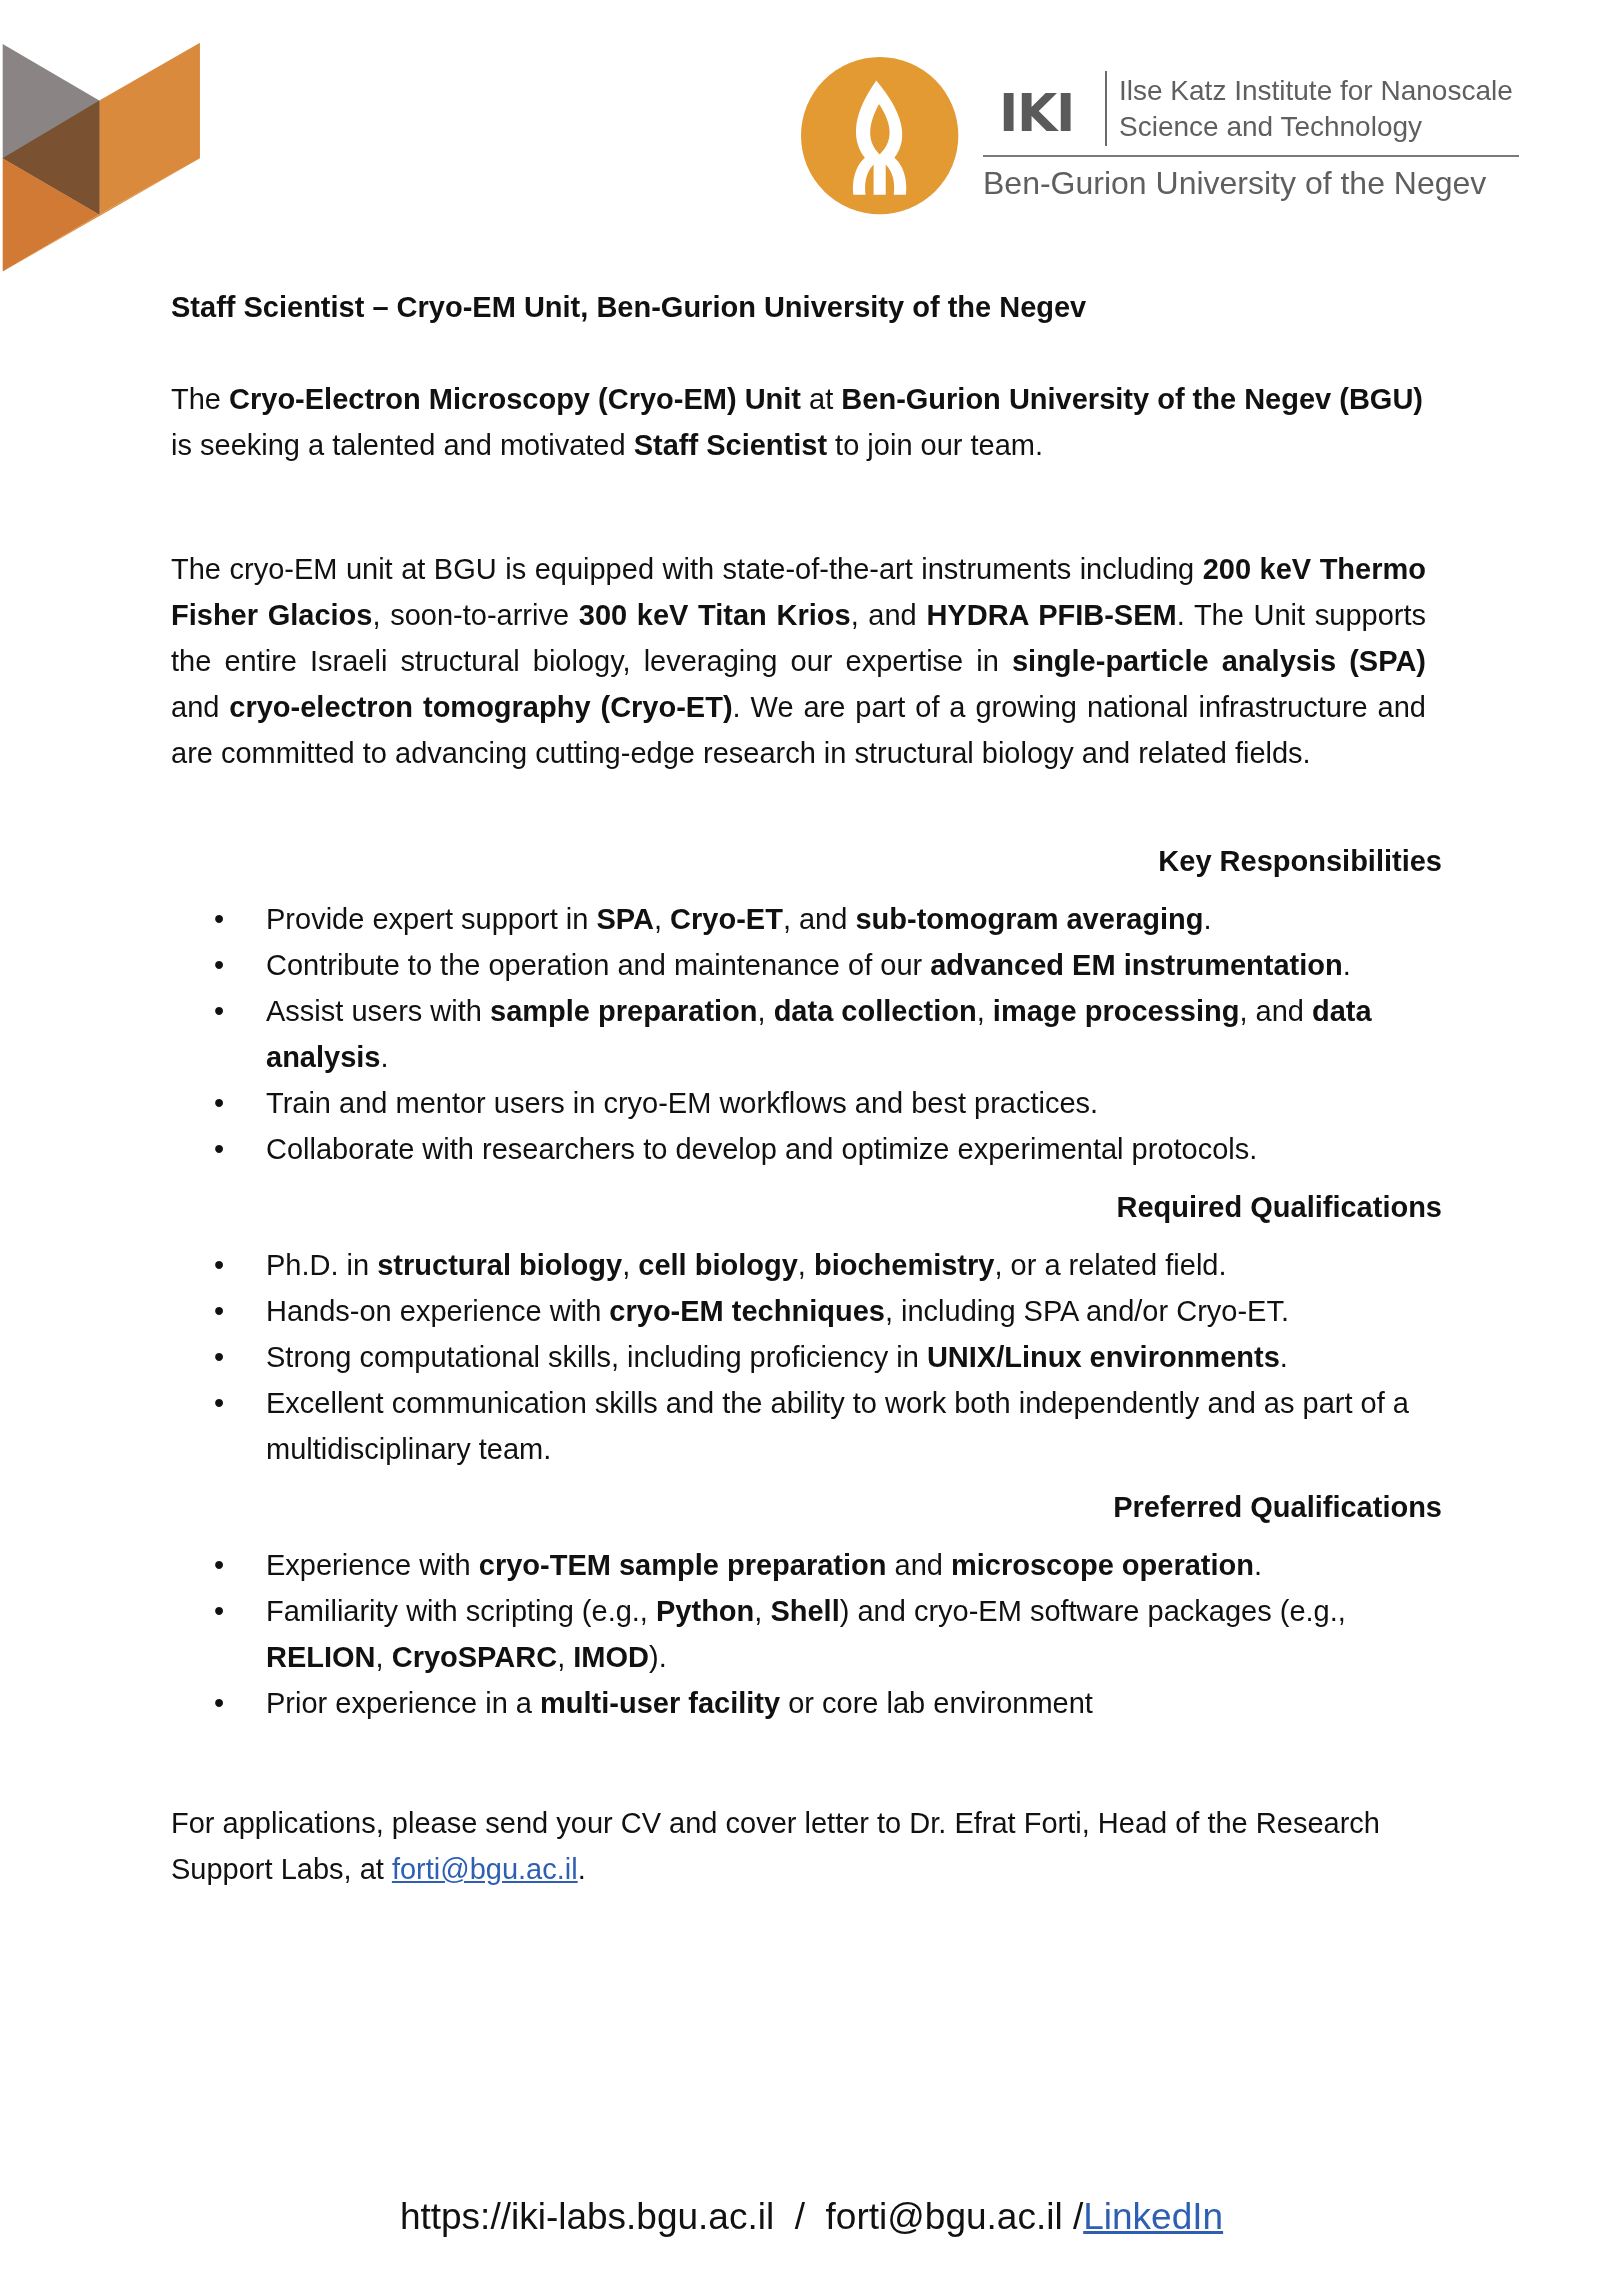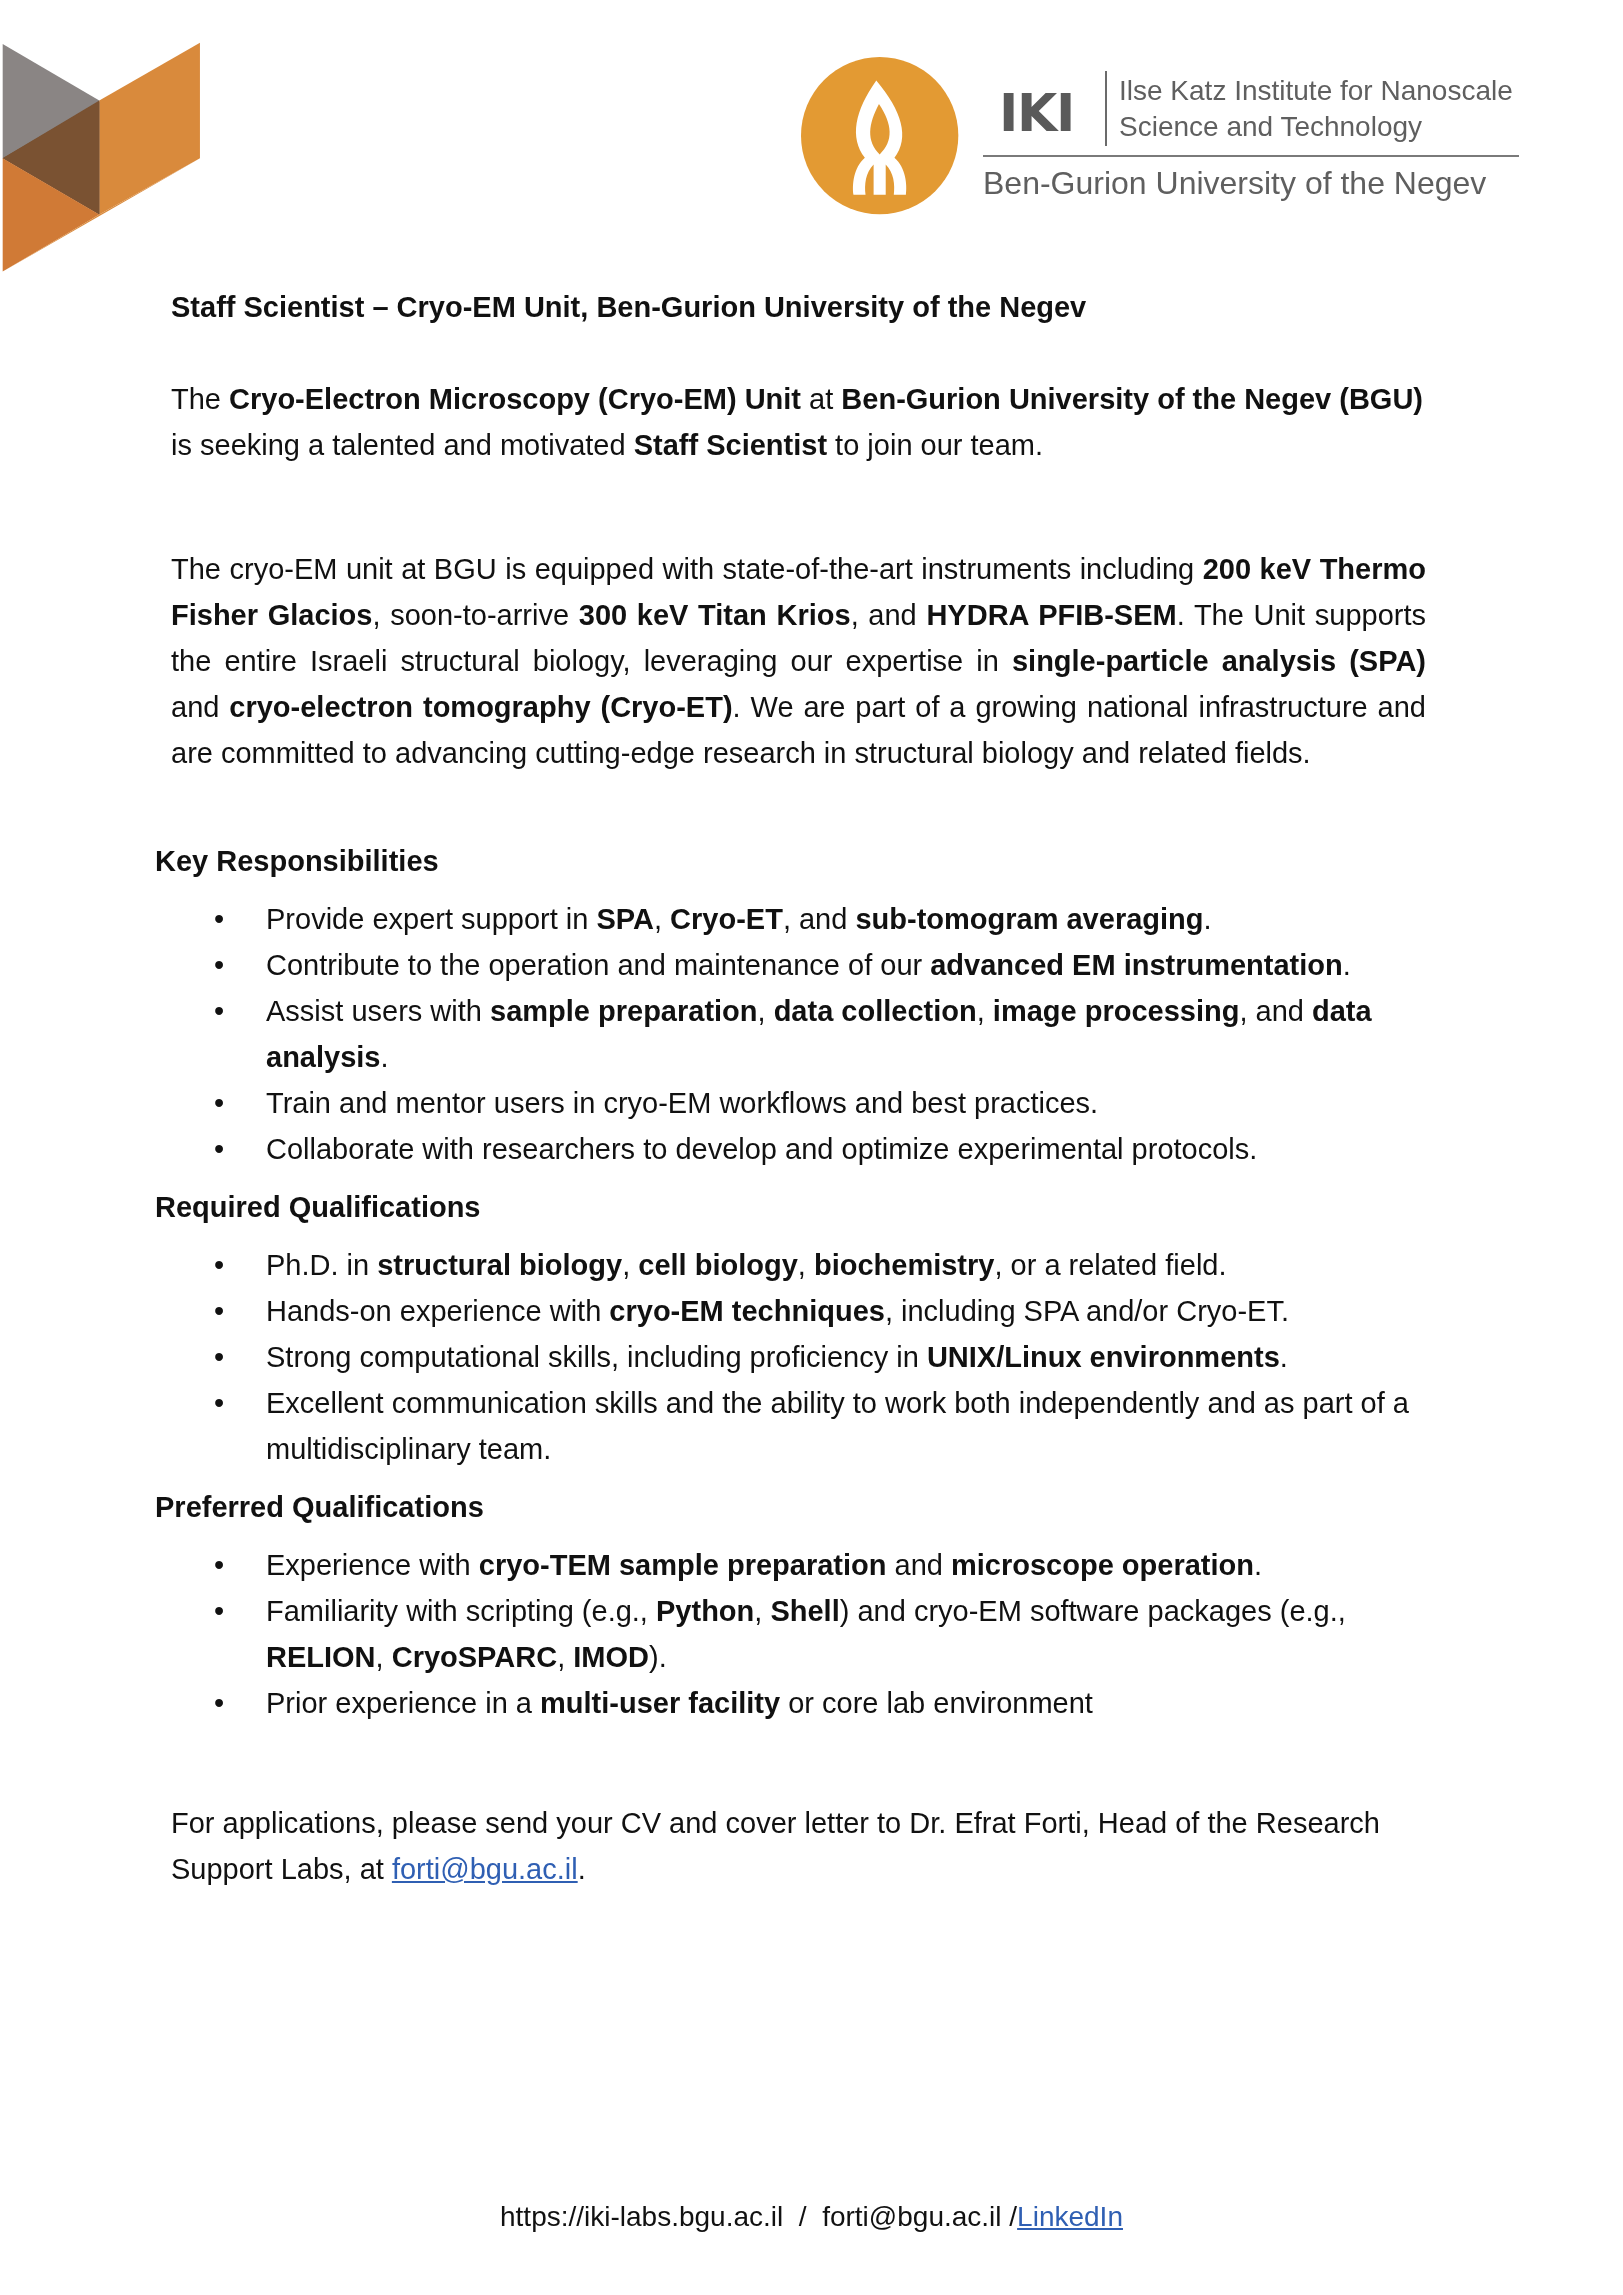--- a/index.html
+++ b/index.html
@@ -15,28 +15,28 @@
   .iki-hrule { position: absolute; left: 182px; top: 101px; width: 536px; height: 2px; background: #7a7a7a; }
   .iki-uni { position: absolute; left: 182px; top: 109px; font-size: 32px; line-height: 40px; color: #5f5f5f; }
 
   .doc { position: absolute; left: 155px; top: 268px; width: 1287px;
          font-size: 29px; line-height: 46px; }
   .doc p { margin: 16px; }
   .b { font-weight: bold; }
   .title { font-weight: bold; margin-bottom: 46px !important; }
   .gap { height: 46px; }
   .justify { text-align: justify; }
-  h3 { margin: 0; font-size: 29px; line-height: 46px; font-weight: bold; }
+  h3 { margin: 0; font-size: 29px; line-height: 46px; font-weight: bold; text-align: right; }
   ul { margin: 12px; padding: 0; list-style: none; }
   li { position: relative; padding-left: 99px; }
   li::before { content: "\2022"; position: absolute; left: 47px; top: 0; font-size: 29px; }
   a.link { color: #2f5fb3; text-decoration: underline; }
 
   .footer { position: absolute; left: 0; width: 1623px; top: 2200px; text-align: center;
-            font-size: 28px; line-height: 34px; color: #111; }
+            font-size: 37px; line-height: 34px; color: #111; }
 </style>
 </head>
 <body>
 
 <div class="corner-logo">
   <svg width="208" height="235" viewBox="0 0 310 350">
     <polygon points="4,6 148,90 148,260 4,176" fill="#8a8584"></polygon>
     <polygon points="148,90 298,4 298,176 148,260" fill="#d98a3c"></polygon>
     <polygon points="4,176 148,260 148,90 148,90" fill="#7a5232"></polygon>
     <polygon points="4,176 148,92 148,260" fill="#7a5232"></polygon>

